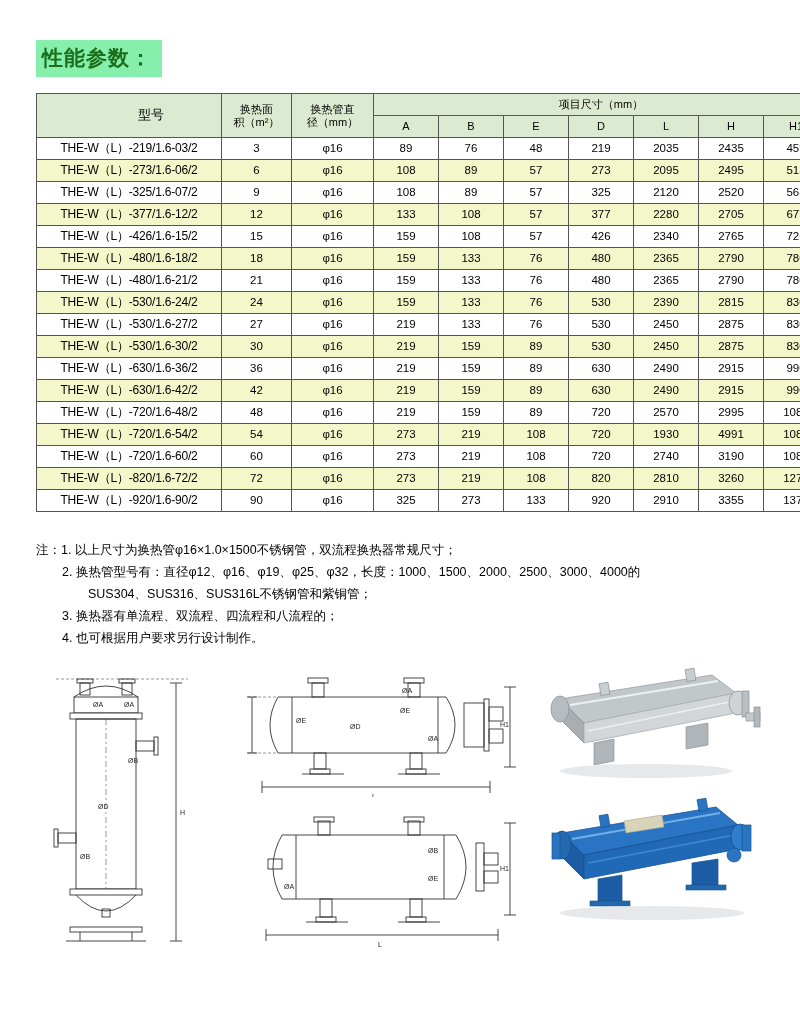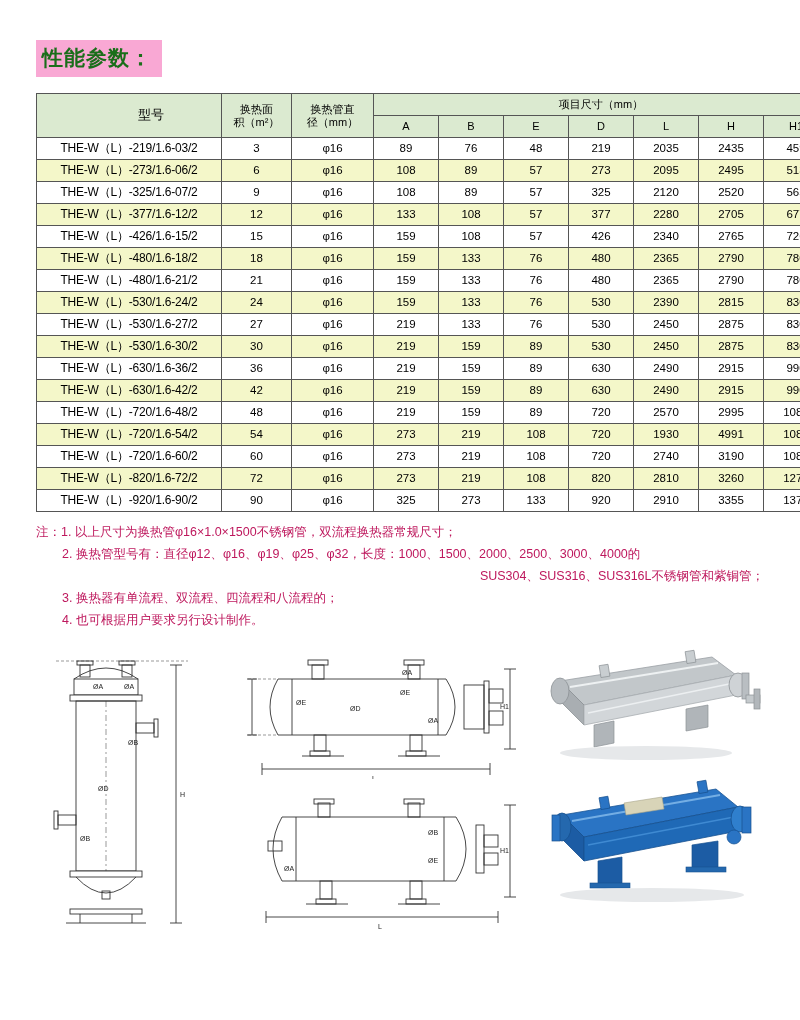--- a/index.html
+++ b/index.html
@@ -14,21 +14,21 @@
   }
   .page { position: relative; width: 800px; height: 1020px; padding: 0 36px; }
 
   
   .title-wrap { padding-top: 40px; padding-bottom: 16px; }
   .title {
     display: inline-block;
     font-size: 21px;
     font-weight: bold;
     color: #1a6e1a;
-    background: #f9a8d4;
+    background: #86efac;
     padding: 4px 10px 5px 6px;
     letter-spacing: 1px;
   }
 
   
   table.spec {
     border-collapse: collapse;
     width: 728px;
     table-layout: fixed;
     font-size: 11.5px;
@@ -46,28 +46,28 @@
   .col-model { width: 185px; }
   .col-area  { width: 70px; }
   .col-dia   { width: 82px; }
   .col-n     { width: 65px; }
   td.model-cell { text-align: left; padding-left: 6px; font-size: 12px; letter-spacing: -0.2px; }
   tbody tr.odd td  { background: #ffffff; }
   tbody tr.even td { background: #f4f7c9; }
 
   
   .notes {
-    margin-top: 10px;
+    margin-top: 28px;
     font-size: 12.5px;
     line-height: 1.75;
-    color: #be185d;
+    color: #000000;
   }
   .notes .note-line { white-space: nowrap; }
   .notes .indent1 { padding-left: 26px; }
-  .notes .indent2 { padding-left: 52px; text-align: right; }
+  .notes .indent2 { padding-left: 52px; }
 
   
   .drawings { position: relative; margin-top: 14px; height: 300px; }
   .dwg { position: absolute; }
   .dwg svg { display: block; }
 
   
   .photo { position: absolute; border-radius: 2px; }
   .photo svg { display: block; }
 </style>

